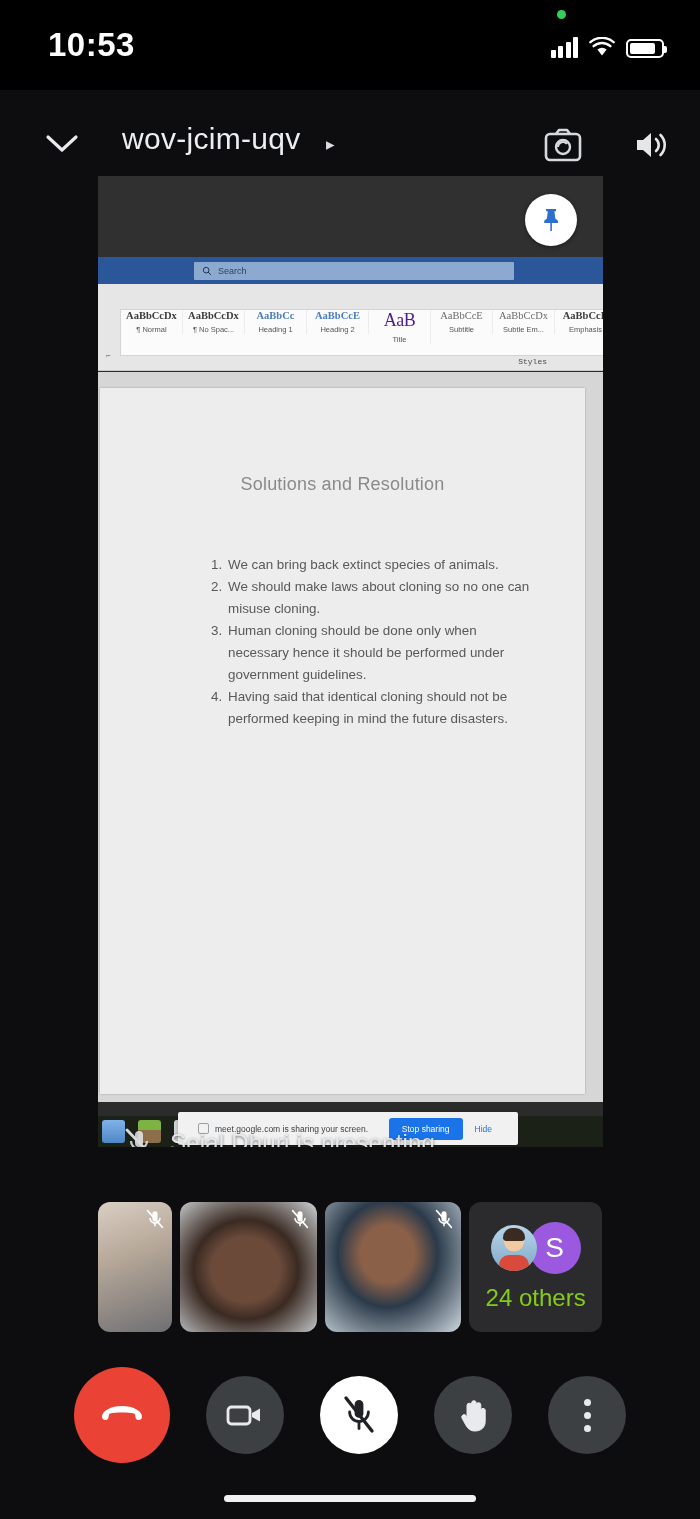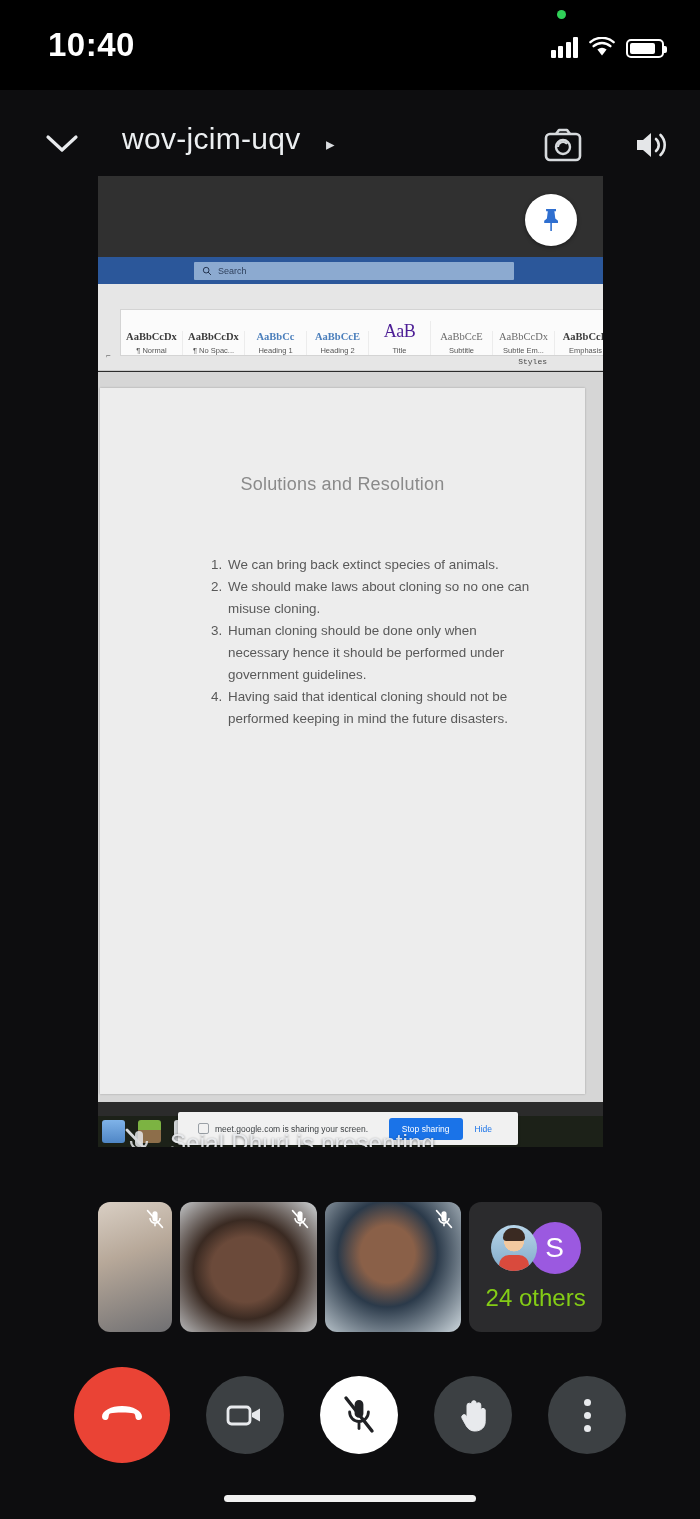--- a/index.html
+++ b/index.html
@@ -100,21 +100,21 @@
   }
   .word-search .lbl { color: #1b2a44; font-size: 9px; opacity: .85; }
   .word-ribbon {
     position: absolute; left: 0; top: 108px; width: 505px; height: 87px;
     background: #e6e6e6;
     border-bottom: 1px solid #c9c9c9;
   }
   .styles-gallery {
     position: absolute; left: 22px; top: 25px; right: -4px; height: 47px;
     background: #fbfbfb; border: 1px solid #d4d4d4;
-    display: flex; align-items: flex-end;
+    display: flex; align-items: flex-start;
   }
   .style-item {
     flex: 1 0 auto; width: 62px;
     display:flex; flex-direction: column; align-items:center; justify-content:center;
     gap: 4px; border-right: 1px solid #ececec;
   }
   .style-item .samp {
     font-size: 10.5px; font-weight: 700; color: #3c3c3c;
     font-family: "Liberation Serif", serif; white-space: nowrap;
   }
@@ -247,21 +247,21 @@
     position: absolute; left: 224px; top: 1495px; width: 252px; height: 7px;
     border-radius: 4px; background: #f1f1f1;
   }
 </style>
 </head>
 <body>
 
 <div id="app">
 
   <div class="statusbar">
-    <div class="status-time">10:40</div>
+    <div class="status-time">10:53</div>
     <div class="green-dot"></div>
     <div class="status-icons">
       <div class="sig">
           <i></i>
           <i></i>
           <i></i>
           <i></i>
         </div>
       <div class="wifi">
         <svg width="26" height="21" viewBox="0 0 26 21">

